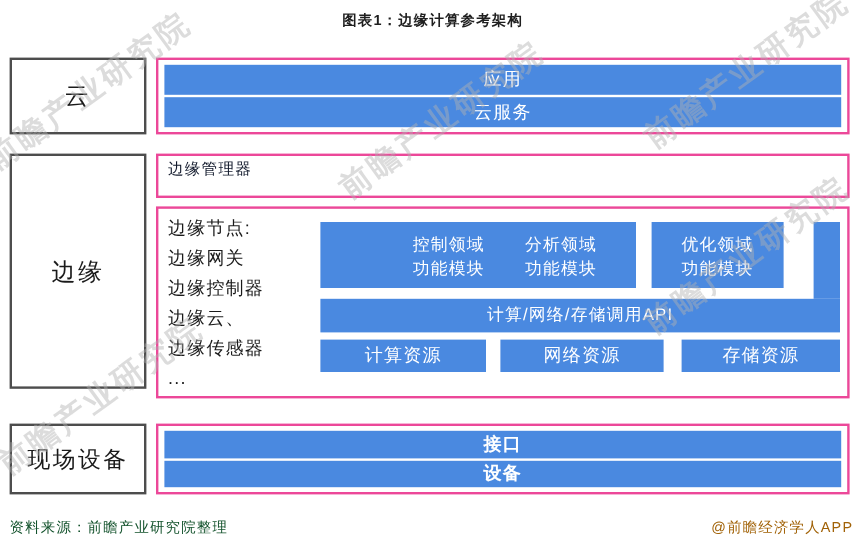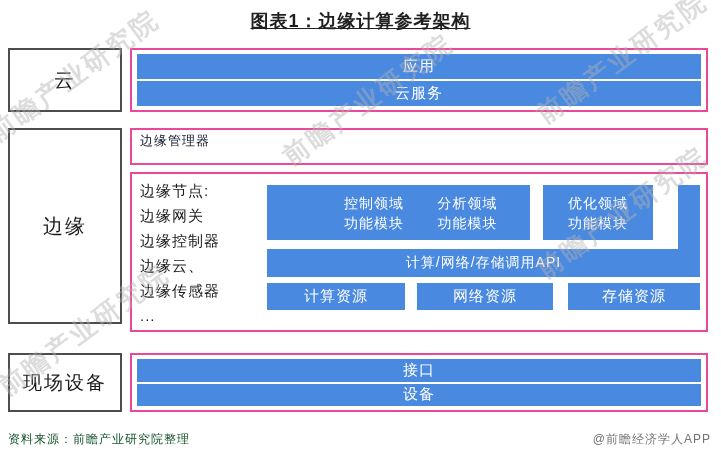--- a/index.html
+++ b/index.html
@@ -2,21 +2,21 @@
 <html><head>
 <meta charset="utf-8">
 <style>
   html,body{margin:0;padding:0;background:#ffffff;}
   .canvas{
     position:relative;width:721px;height:460px;background:#ffffff;
     font-family:"Liberation Sans","DejaVu Sans",sans-serif;overflow:hidden;
   }
   .title{
     position:absolute;top:9px;left:0;width:100%;text-align:center;
-    font-size:18px;font-weight:bold;color:#1f1f1f;letter-spacing:1px;text-decoration:underline;
+    font-size:12px;font-weight:bold;color:#1f1f1f;letter-spacing:1px;
   }
   .label-box{
     position:absolute;left:8px;width:114px;box-sizing:border-box;
     border:2px solid #4d4d4d;background:#ffffff;
     display:flex;align-items:center;justify-content:center;
     font-size:20px;color:#1a1a1a;letter-spacing:2px;
   }
   .outer-box{
     position:absolute;left:130px;width:578px;box-sizing:border-box;
     border:2px solid #ec4899;background:#ffffff;
@@ -33,21 +33,21 @@
     font-size:13px;color:#0f172a;letter-spacing:1px;
   }
   .mgr-btn{position:absolute;top:3px;height:27px;font-size:14px;margin-top:48px;}
   .node-desc{
     position:absolute;left:8px;top:4px;font-size:15px;line-height:25px;
     color:#1a1a1a;letter-spacing:1px;
   }
   .abs{position:absolute;}
   .module{flex-direction:column;line-height:20px;font-size:14px;}
   .footer-src{position:absolute;left:8px;top:431px;font-size:12px;color:#14532d;letter-spacing:1px;}
-  .footer-credit{position:absolute;right:10px;top:431px;font-size:12px;color:#737373;letter-spacing:1px;}
+  .footer-credit{position:absolute;right:10px;top:431px;font-size:12px;color:#a16207;letter-spacing:1px;}
   .wm{
     position:absolute;color:rgba(178,178,178,0.45);font-size:26px;font-weight:bold;
     letter-spacing:3px;white-space:nowrap;pointer-events:none;z-index:5;
     transform:rotate(-36deg);transform-origin:0 50%;
   }
 </style>
 </head>
 <body>
 
 <div class="canvas">
@@ -99,21 +99,21 @@
     <div class="blue abs" style="left:135px;top:75px;width:433px;height:28px;font-size:14px;">计算/网络/存储调用API</div>
 
     <div class="blue abs" style="left:135px;top:109px;width:138px;height:27px;">计算资源</div>
     <div class="blue abs" style="left:285px;top:109px;width:136px;height:27px;">网络资源</div>
     <div class="blue abs" style="left:436px;top:109px;width:132px;height:27px;">存储资源</div>
   </div>
 
   <div class="label-box" style="top:353px;height:59px;font-size:19px;">
     <span>现场设备</span>
   </div>
-  <div class="outer-box stack" style="top:353px;height:59px;">
+  <div class="outer-box stack" style="top:353px;height:59px;font-weight:bold;">
     <div class="blue bar">接口</div>
     <div class="blue bar">设备</div>
   </div>
 
   <div class="footer-src">资料来源：前瞻产业研究院整理</div>
   <div class="footer-credit">@前瞻经济学人APP</div>
 
   <div class="wm" style="left:-8px;top:118px;">前瞻产业研究院</div>
   <div class="wm" style="left:286px;top:142px;">前瞻产业研究院</div>
   <div class="wm" style="left:540px;top:100px;">前瞻产业研究院</div>

